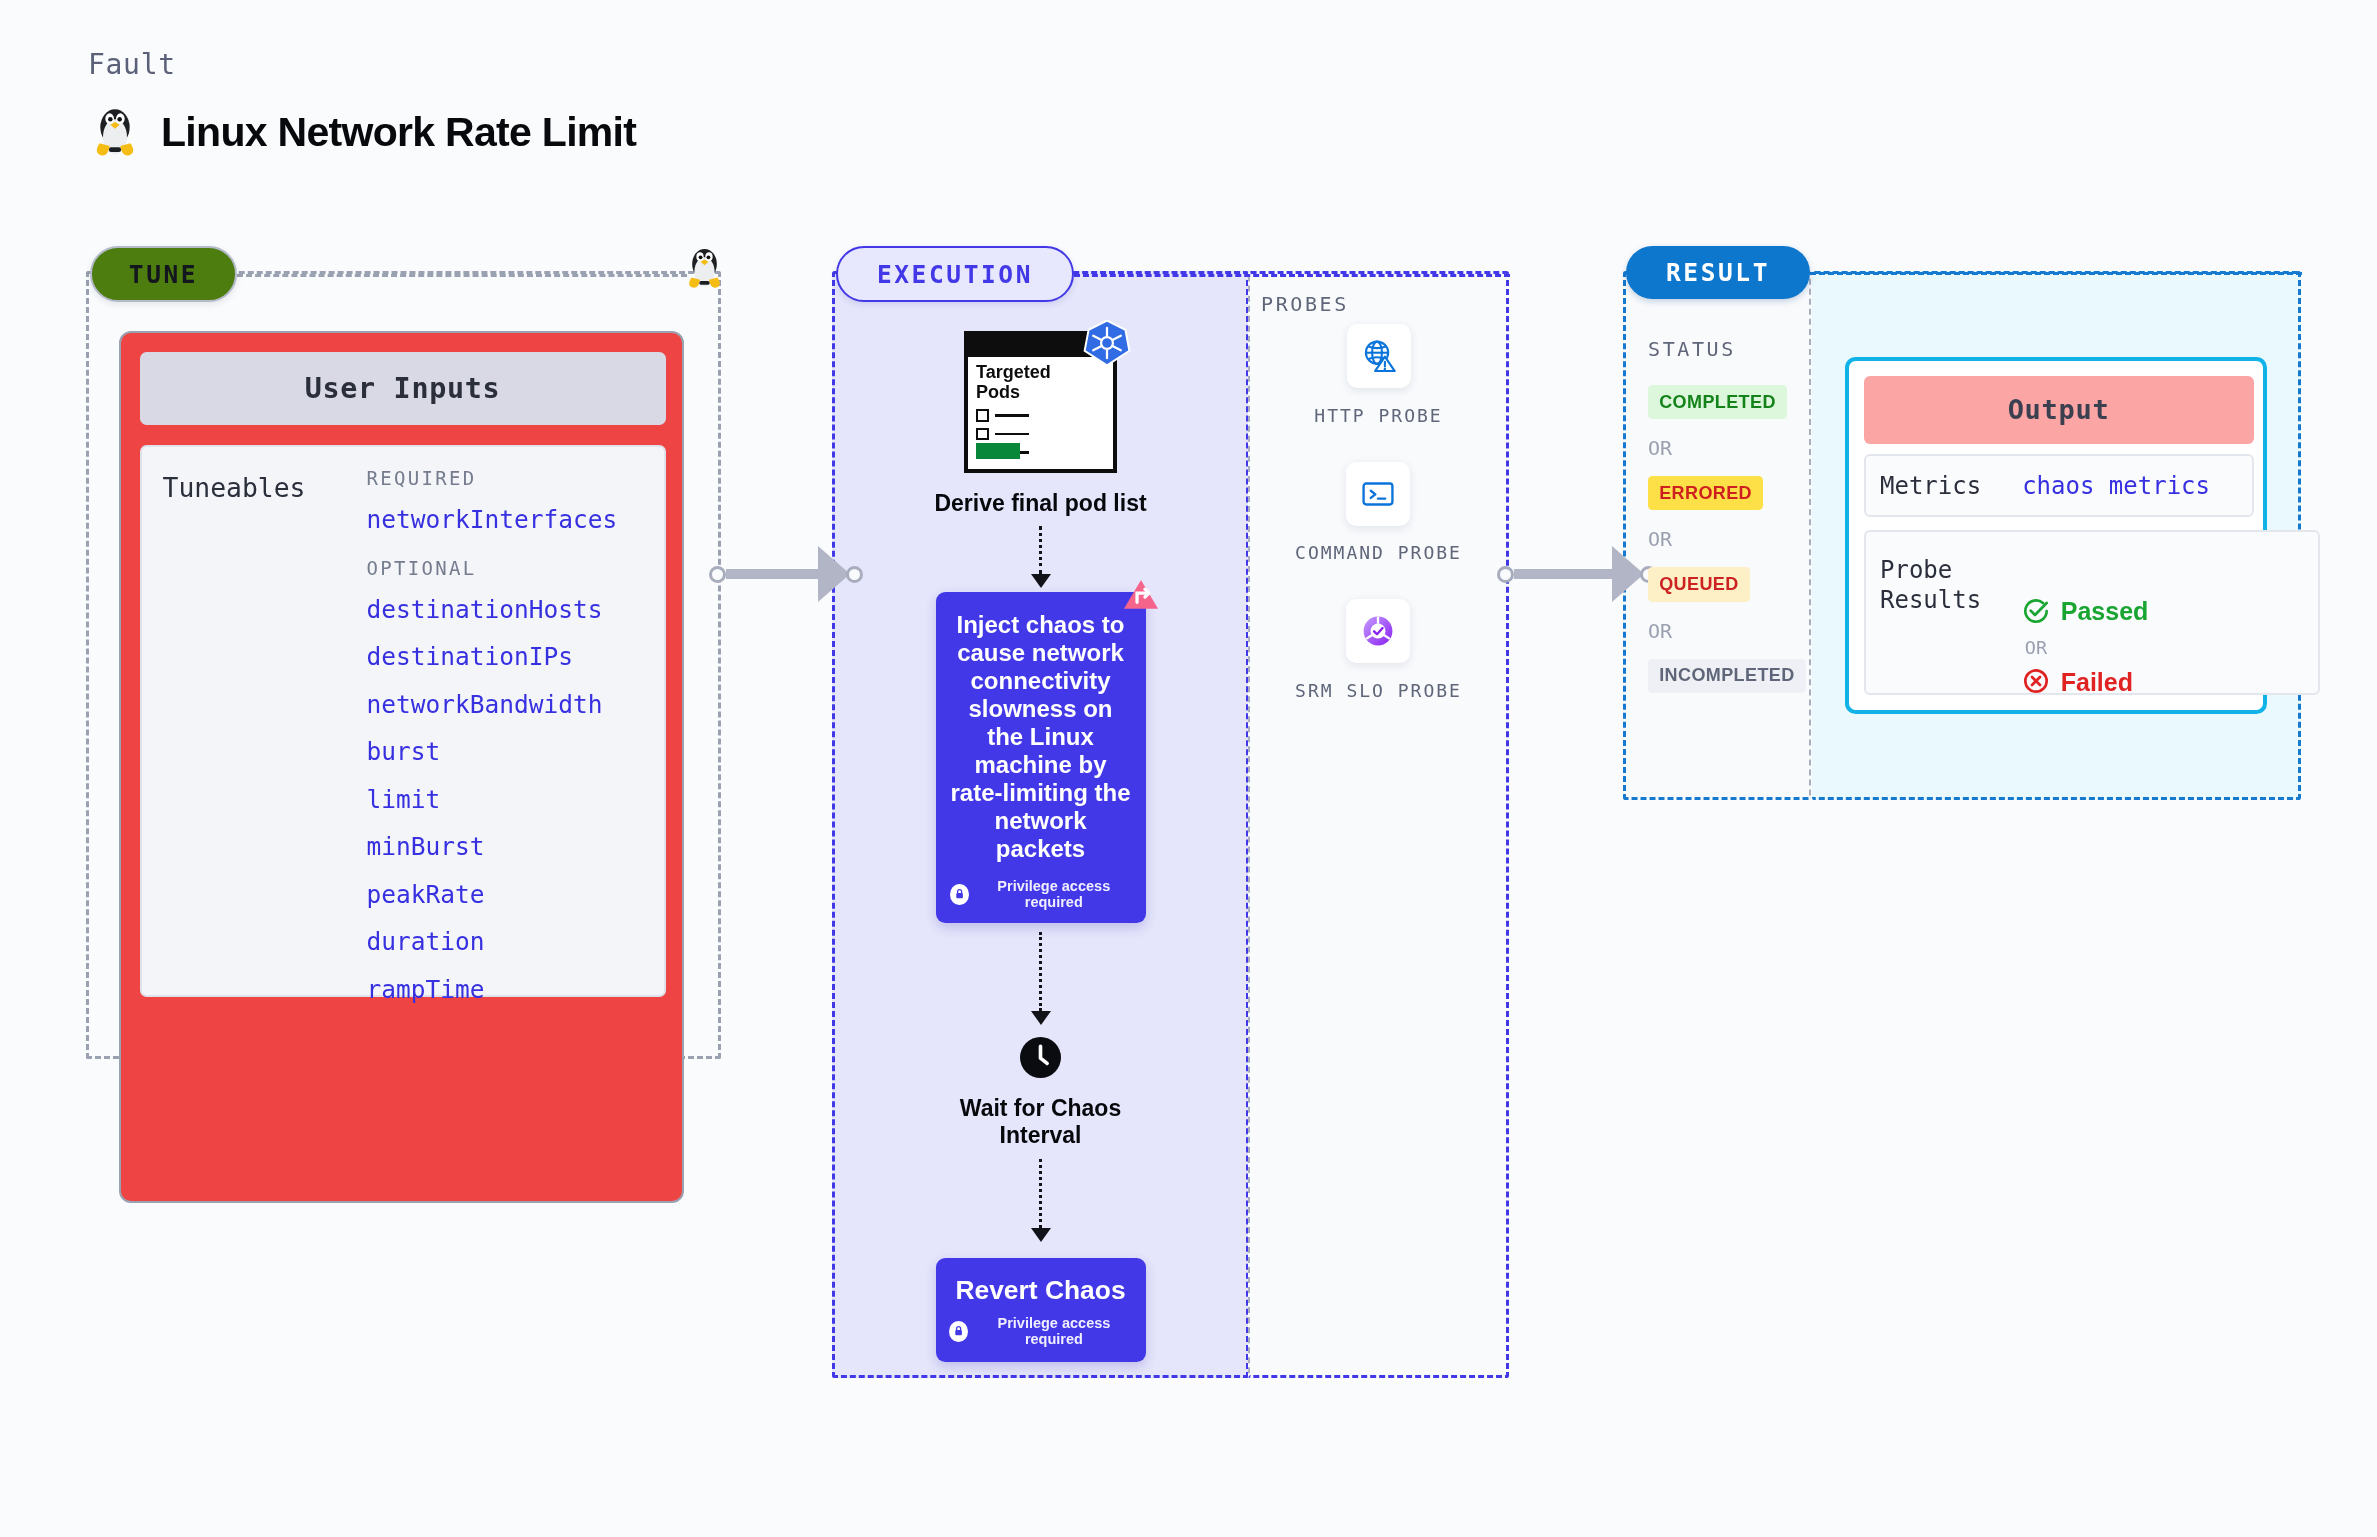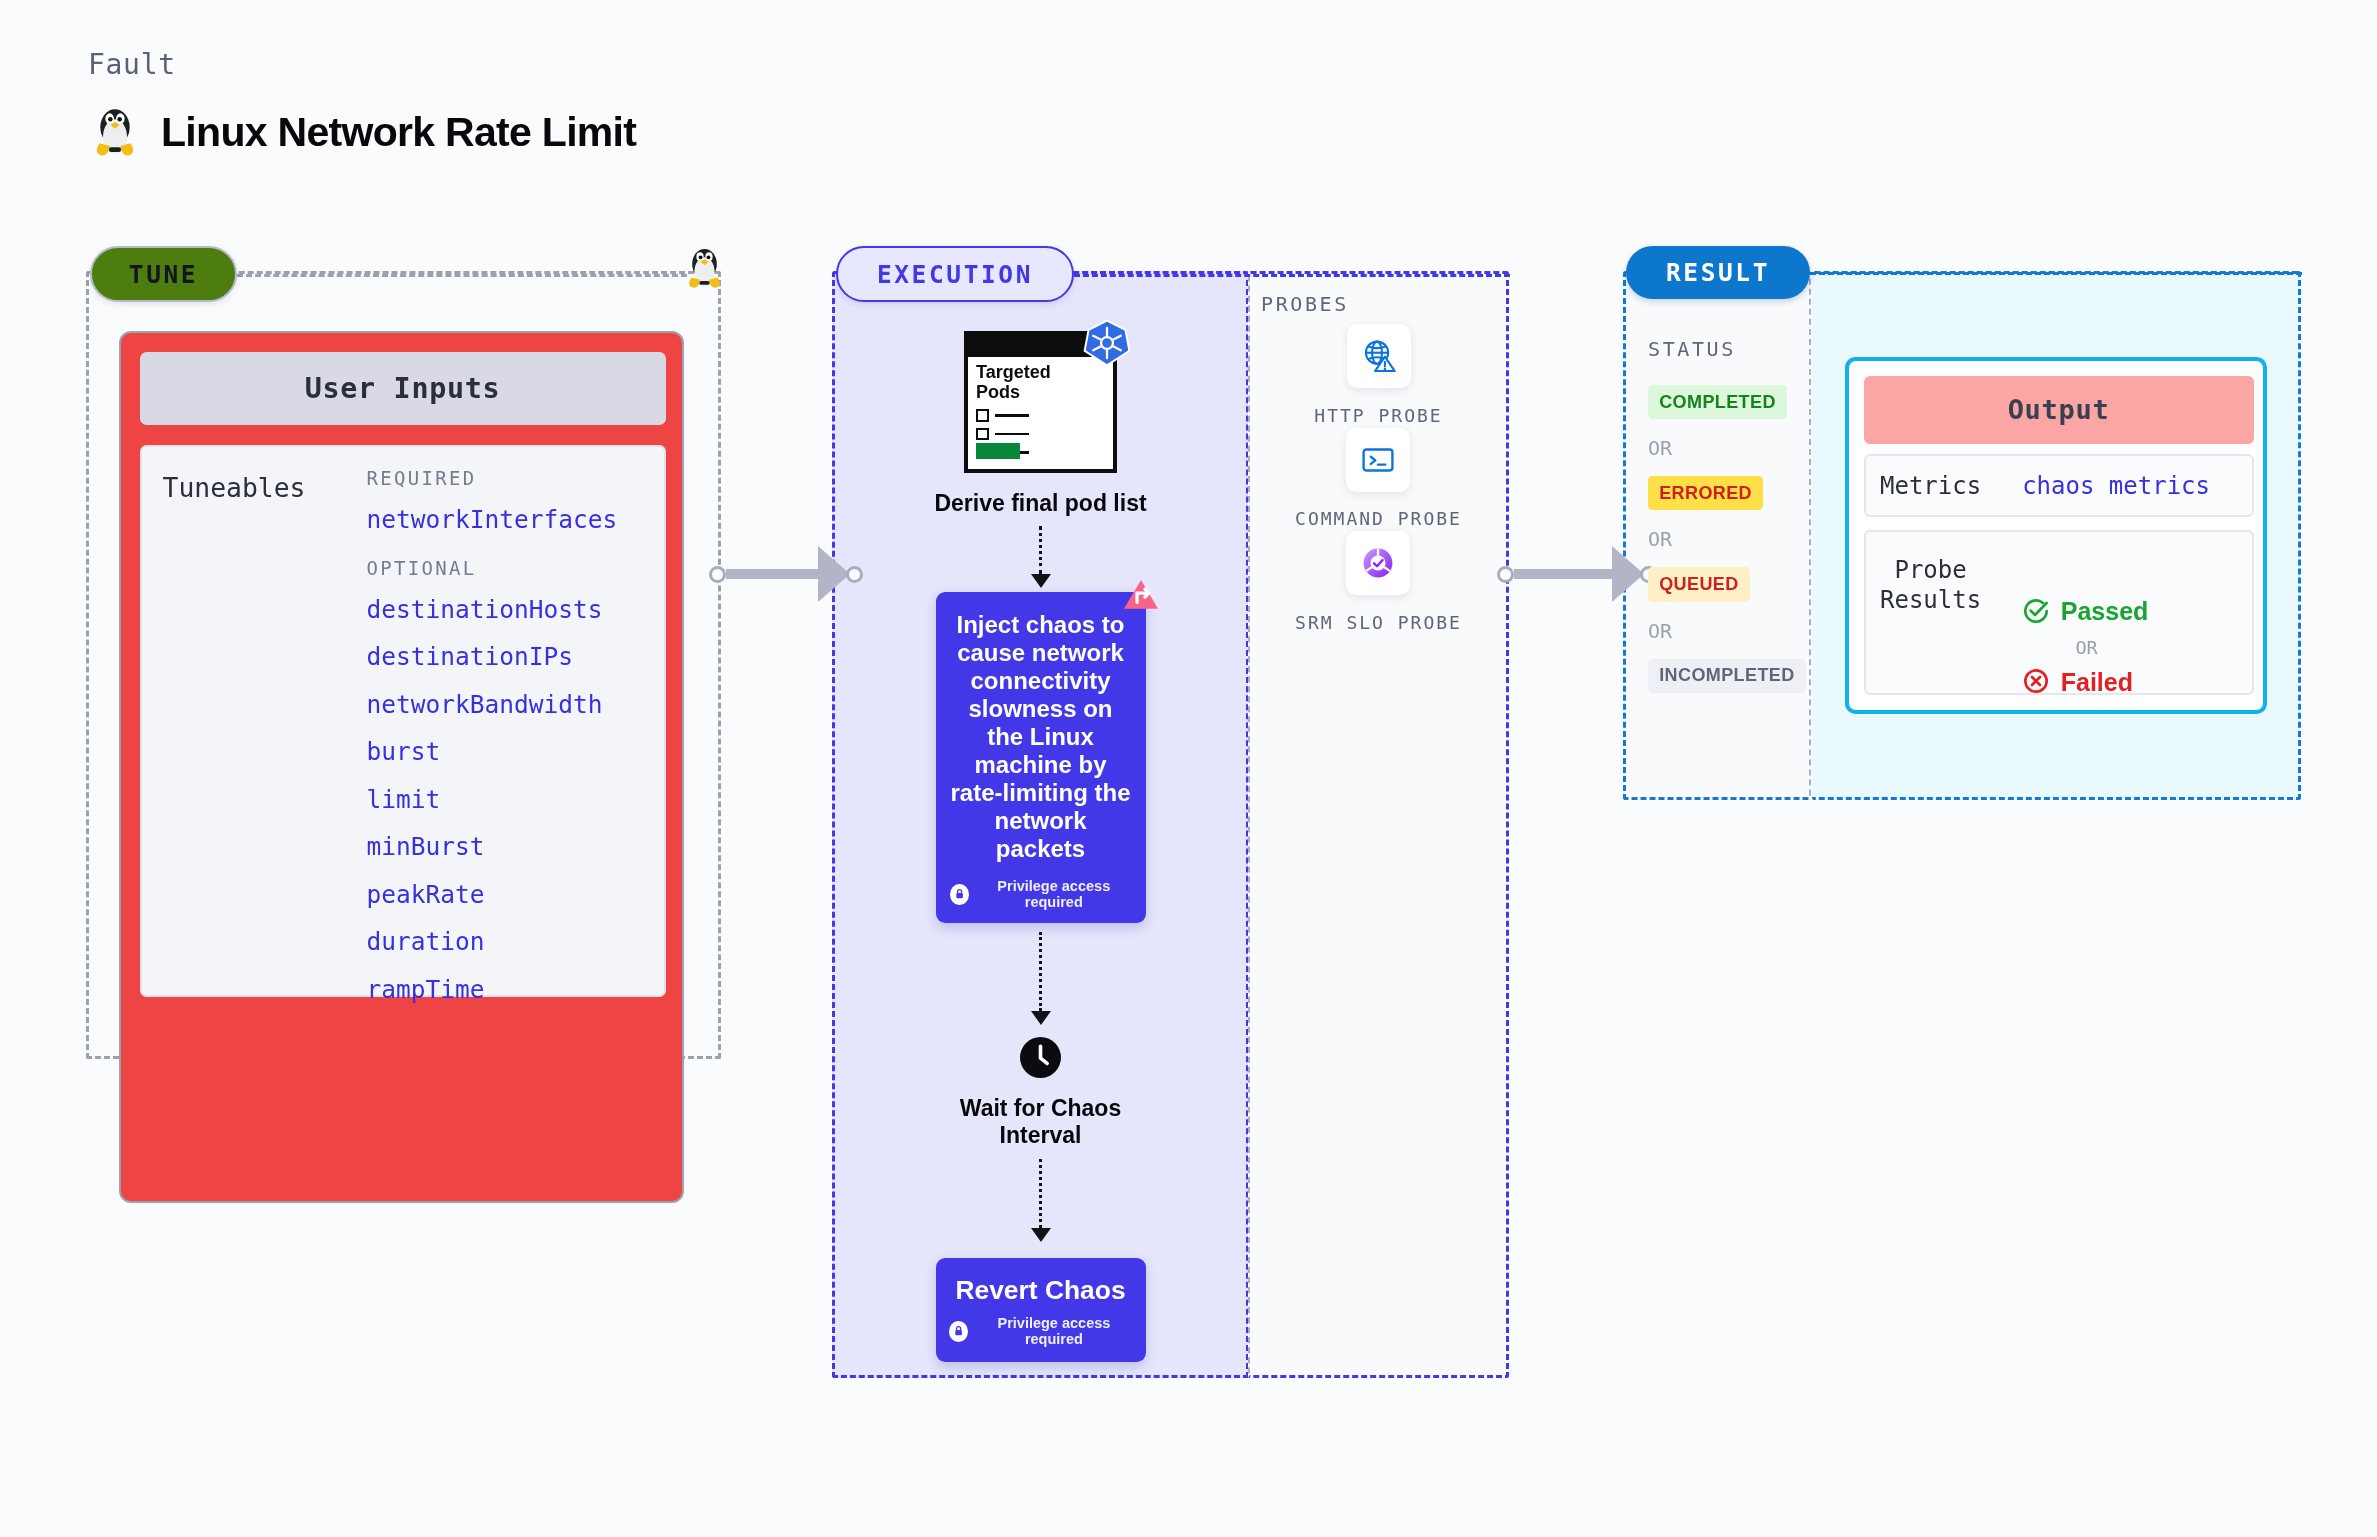--- a/index.html
+++ b/index.html
@@ -184,21 +184,21 @@
   .revert-box .txt { color: #ffffff; font-size: 26.4px; font-weight: 700; }
 
   
   .probes-title {
     position: absolute; left: 1261px; top: 292px;
     font-family: "DejaVu Sans Mono", monospace; font-size: 20px;
     color: #5f6679; letter-spacing: 2.6px;
   }
   .probe-col {
     position: absolute; left: 1248px; top: 324px; width: 261px;
-    display: flex; flex-direction: column; align-items: center; 
+    display: flex; flex-direction: column; align-items: center; gap: 34px;
   }
   .probe { display: flex; flex-direction: column; align-items: center; cursor: pointer; }
   .probe-tile {
     width: 64px; height: 64px; background: #ffffff; border-radius: 10.6px;
     display: flex; align-items: center; justify-content: center;
     box-shadow: 0 2.6px 8px rgba(40,50,90,.10);
   }
   .probe-name {
     margin-top: 14.5px; font-family: "DejaVu Sans Mono", monospace;
     font-size: 18px; color: #5f6679; letter-spacing: 2px;
@@ -235,23 +235,23 @@
     display: flex; align-items: center; justify-content: center;
     font-family: "DejaVu Sans Mono", monospace; font-size: 27px; font-weight: 700;
     color: #3b4050; letter-spacing: 0.7px;
   }
   .out-row1 {
     position: absolute; left: 14.5px; top: 93px; width: 390px; height: 63px;
     background: #fafbfd; border: 2px solid #e3e6ed; border-radius: 6px;
     display: flex; align-items: center;
   }
   .out-row2 {
-    position: absolute; left: 14.5px; top: 169px; width: 390px; height: 165px;
+    position: absolute; left: 14.5px; top: 169px; width: 456px; height: 165px;
     background: #fafbfd; border: 2px solid #e3e6ed; border-radius: 6px;
-    display: flex; align-items: flex-start; padding-top: 22.5px; text-align: center;
+    display: flex; align-items: flex-start; padding-top: 22.5px;
   }
   .out-key {
     font-family: "DejaVu Sans Mono", monospace; font-size: 24px; color: #2b2f3c;
     margin-left: 14.5px; line-height: 1.25; white-space: pre-line;
   }
   .out-val-link {
     font-family: "DejaVu Sans Mono", monospace; font-size: 24px; color: #3730e0;
     margin-left: 41px; cursor: pointer;
   }
   .pr-wrap { margin-left: 41px; margin-top: 42px; }

